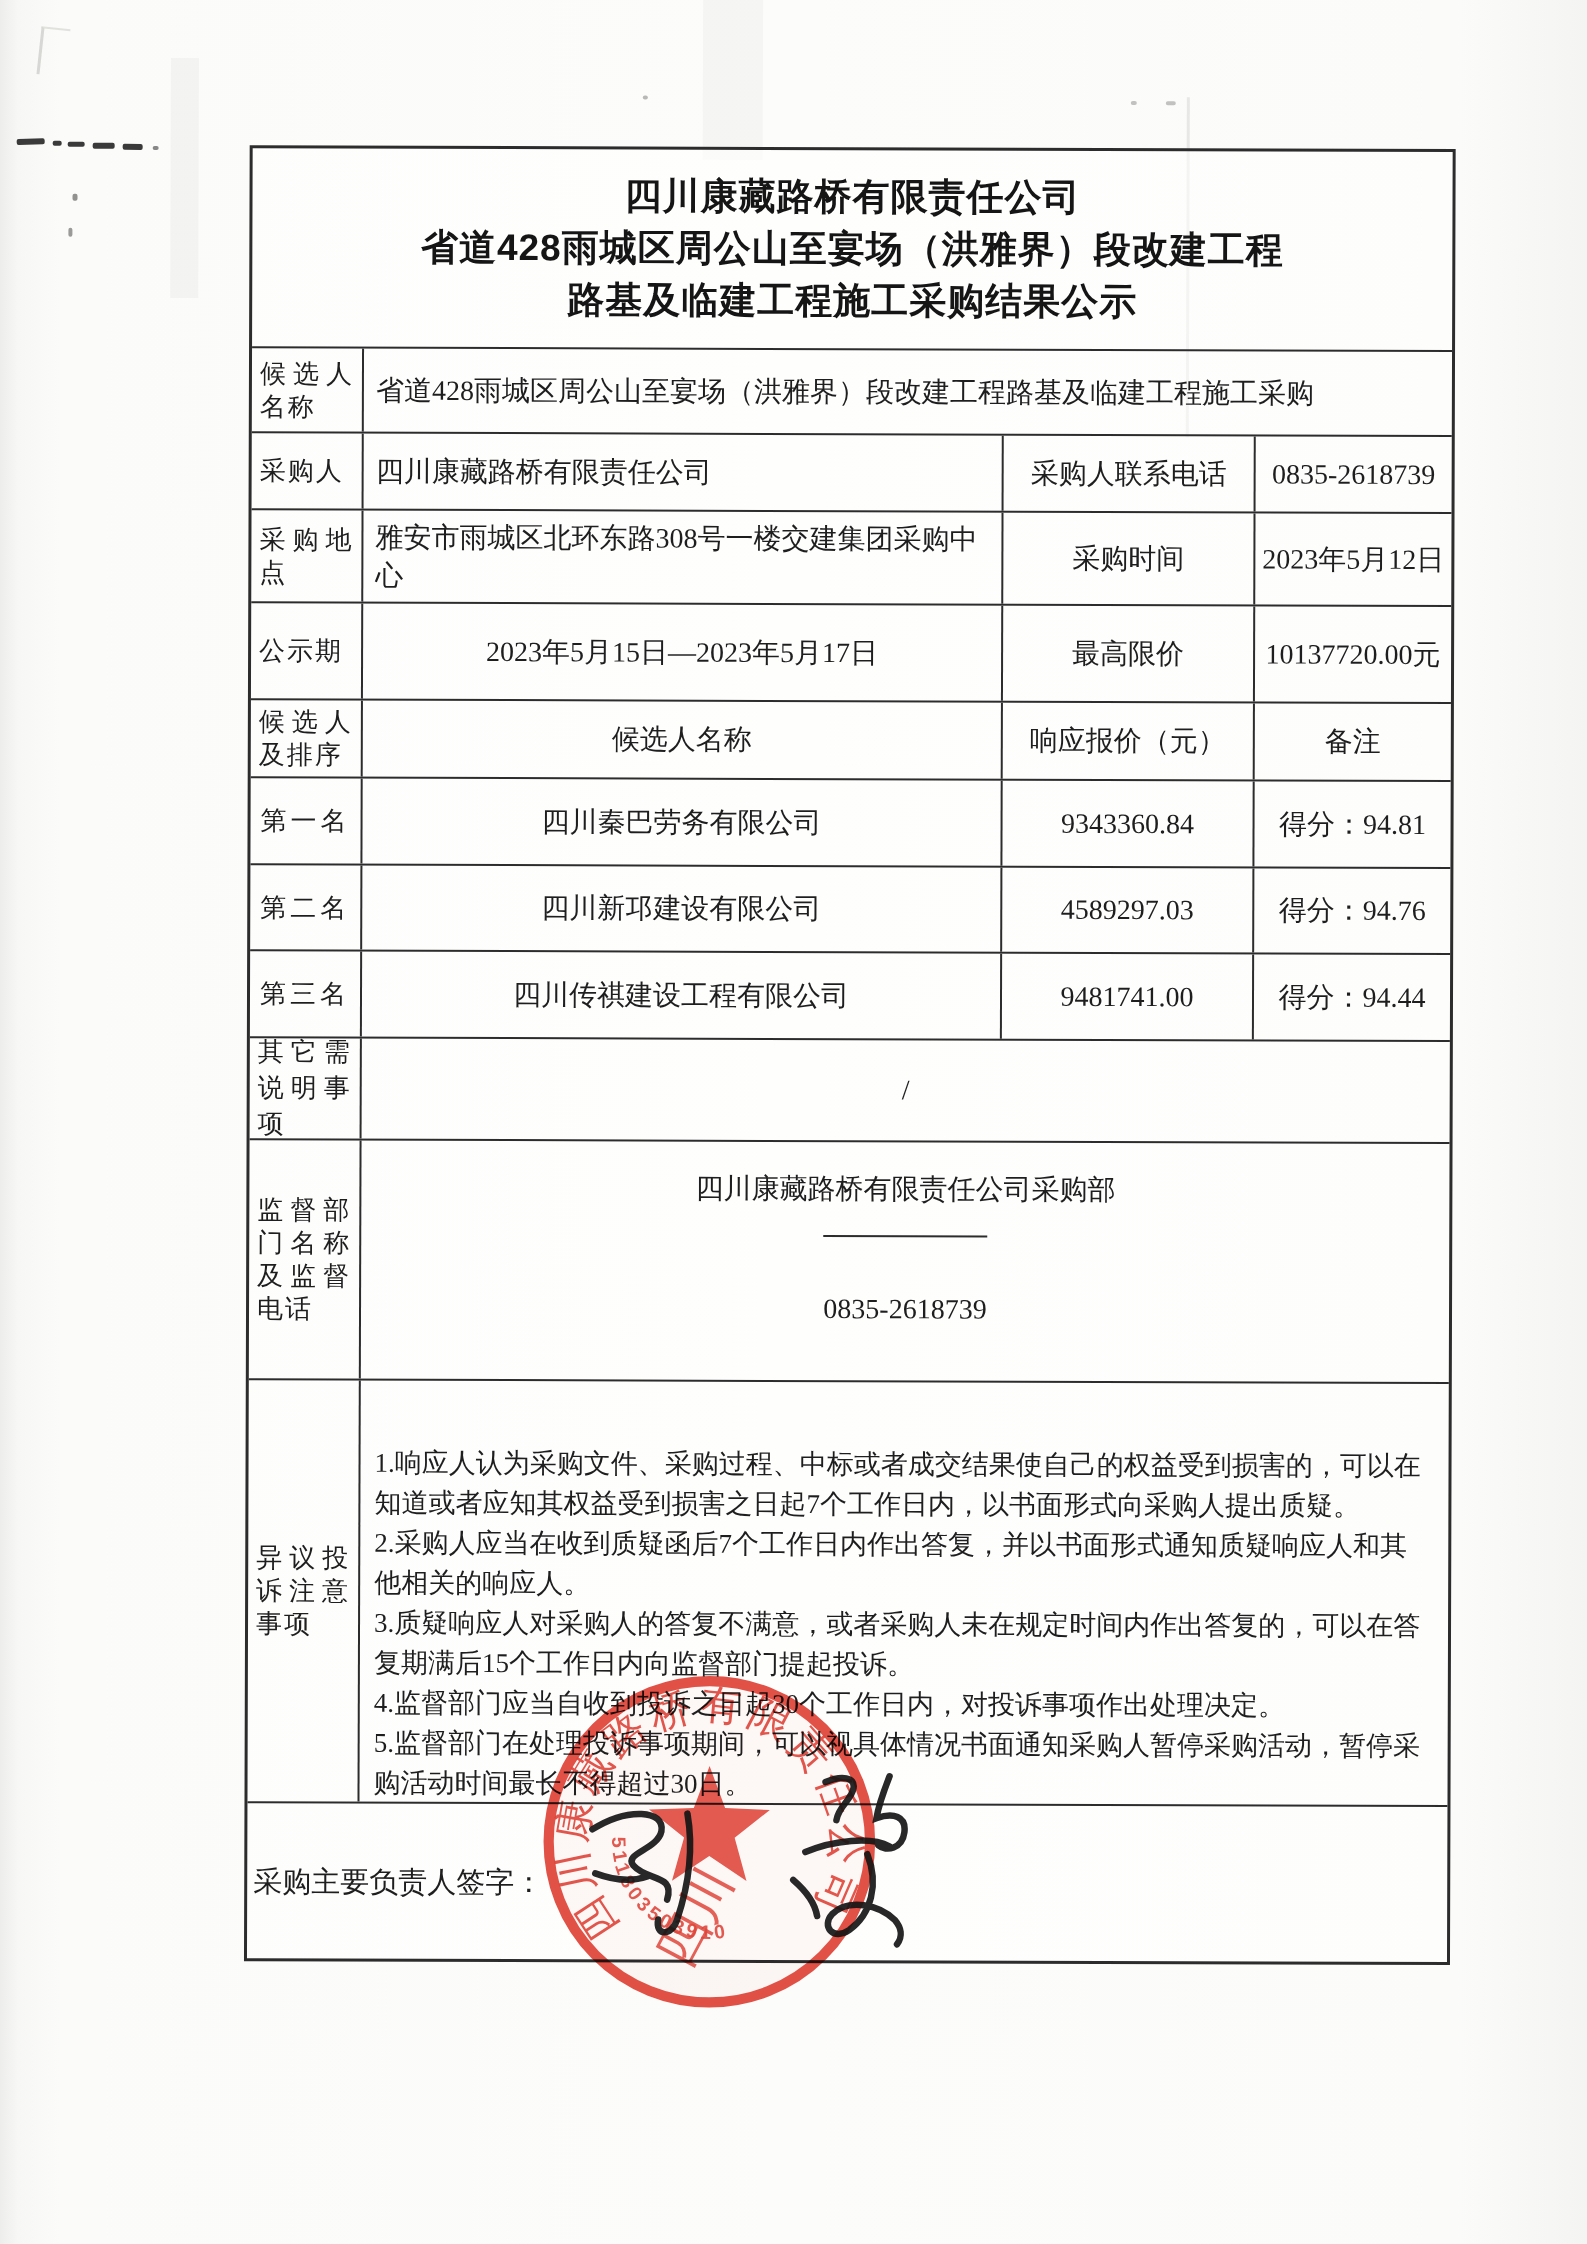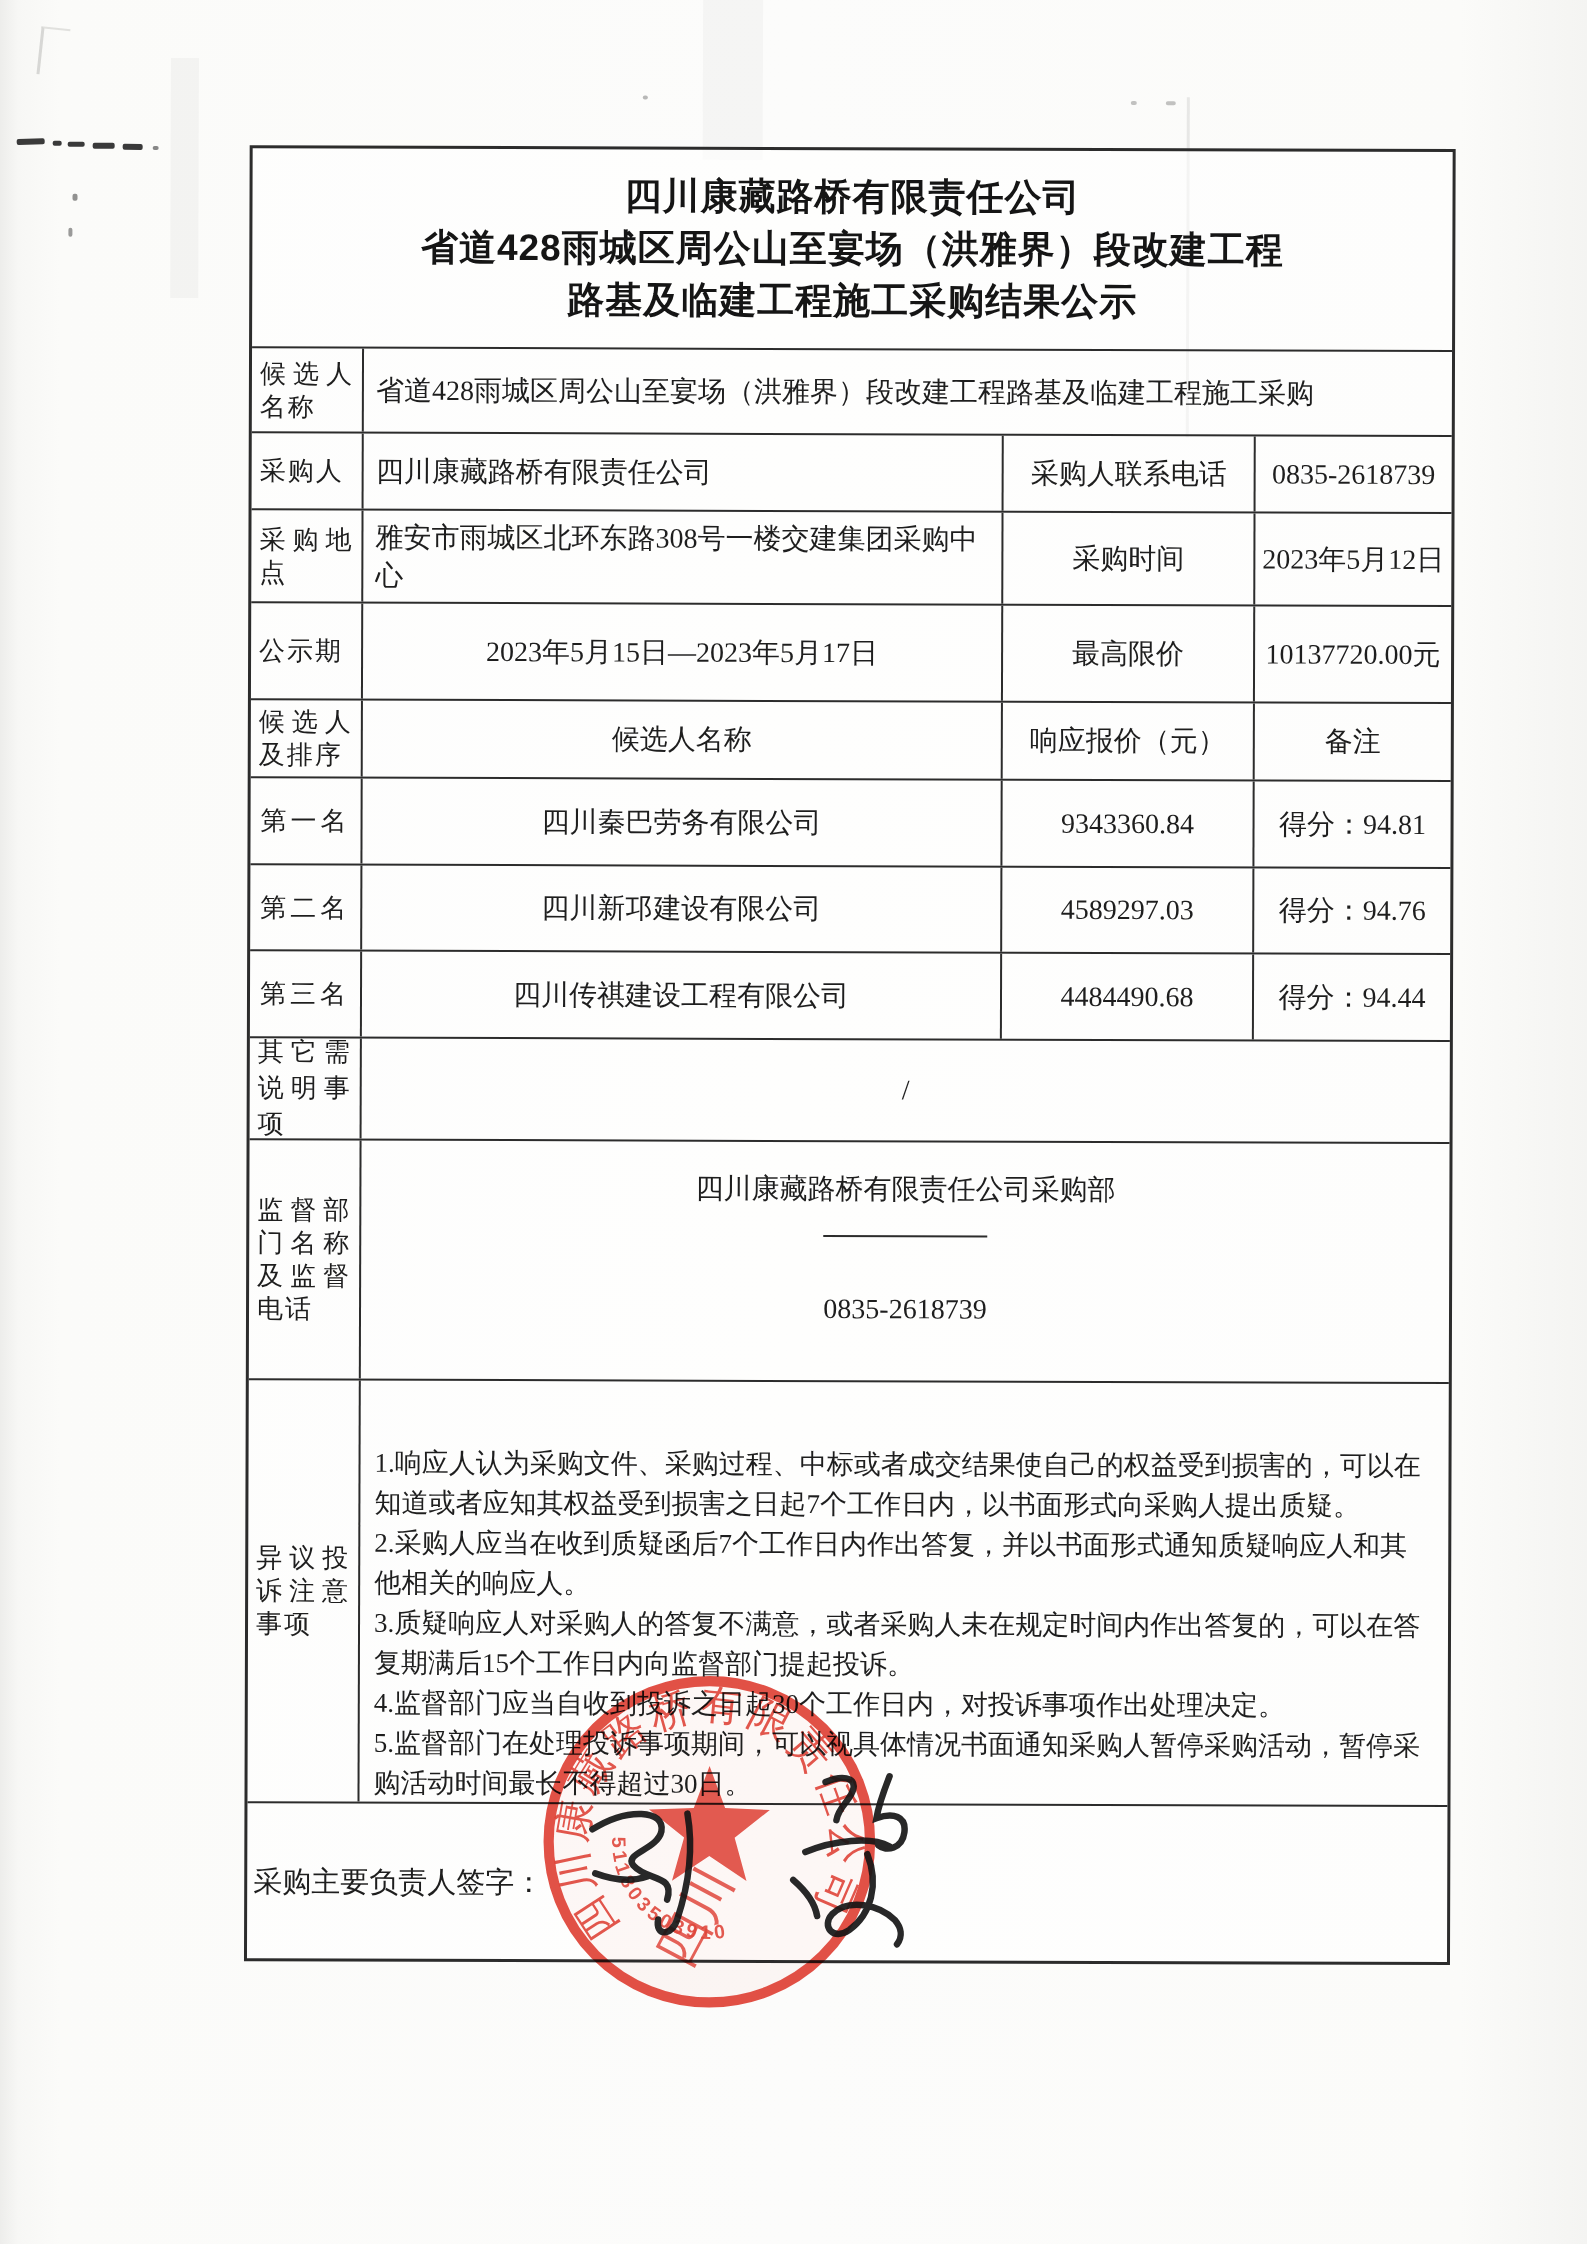--- a/index.html
+++ b/index.html
@@ -136,21 +136,21 @@
     </div>
     <div class="row" style="height:86px">
       <div class="cell label-cell rank">第二名</div>
       <div class="cell content-cell center">四川新邛建设有限公司</div>
       <div class="cell col3-cell">4589297.03</div>
       <div class="cell col4-cell">得分：94.76</div>
     </div>
     <div class="row" style="height:87px">
       <div class="cell label-cell rank">第三名</div>
       <div class="cell content-cell center">四川传祺建设工程有限公司</div>
-      <div class="cell col3-cell">4484490.68</div>
+      <div class="cell col3-cell">9481741.00</div>
       <div class="cell col4-cell">得分：94.44</div>
     </div>
 
     <div class="row" style="height:102px">
       <div class="cell label-cell" style="line-height:36px">
           <span>其它需说明事项</span>
         </div>
       <div class="cell merge-cell center">/</div>
     </div>
 

